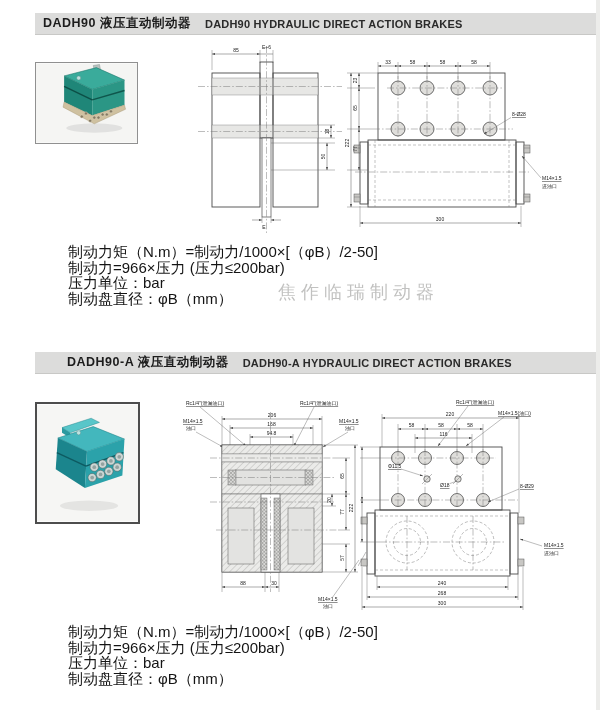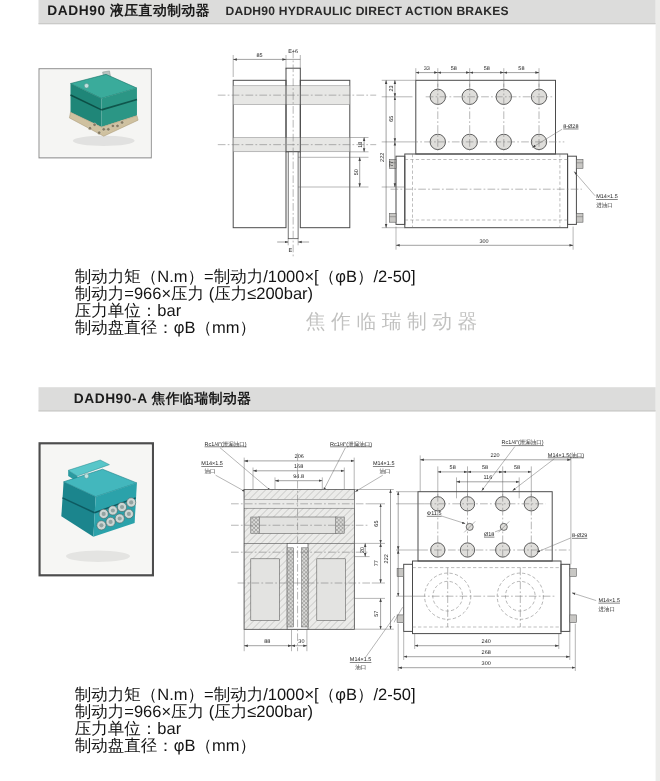--- a/index.html
+++ b/index.html
@@ -44,21 +44,21 @@
       <path d="M0 0L3.5 3.5M3.5 0L0 3.5" stroke="#777775" stroke-width="0.45"></path>
     </pattern>
     <marker id="ar" viewBox="0 0 10 10" refX="9.5" refY="5" markerWidth="7" markerHeight="7" orient="auto-start-reverse">
       <path d="M0,1.8 L10,5 L0,8.2 Z" fill="#444"></path>
     </marker>
   </defs>
 </svg>
 
 <div class="edge"></div>
 
-<div class="hbar" style="top:0">
+<div class="hbar" style="top:13px">
   <span class="zh" style="margin-left:8px">DADH90 液压直动制动器</span>
   <span class="en">DADH90  HYDRAULIC DIRECT ACTION BRAKES</span>
 </div>
 
 <div class="photo photo1">
   <svg viewBox="0 0 97 76">
     <rect width="97" height="76" fill="#f5f5f3"></rect>
     <ellipse cx="56" cy="62" rx="27" ry="4.5" fill="rgba(0,0,0,0.08)"></ellipse>
     <polygon points="55,2 61,1 62,6 56,7" fill="#b9c2bf" stroke="#7c8a87" stroke-width=".4"></polygon>
     <polygon points="27,12 58,4 85,16 54,25" fill="#3aab9b" stroke="#157065" stroke-width=".5"></polygon>
@@ -209,21 +209,22 @@
 <div class="specs specs1">
   <div>制动力矩（N.m）=制动力/1000×[（φB）/2-50]</div>
   <div>制动力=966×压力 (压力≤200bar)</div>
   <div>压力单位：bar</div>
   <div>制动盘直径：φB（mm）</div>
 </div>
 
 <div class="wm">焦作临瑞制动器</div>
 
 <div class="hbar" style="top:352px">
-  <span class="zh" style="margin-left:32px">DADH90-A 焦作临瑞制动器</span>
+  <span class="zh" style="margin-left:32px">DADH90-A 液压直动制动器</span>
+  <span class="en">DADH90-A  HYDRAULIC DIRECT ACTION BRAKES</span>
 </div>
 
 <div class="photo photo2">
   <svg viewBox="0 0 97 112">
     <rect width="97" height="112" fill="#f6f6f4"></rect>
     <ellipse cx="50" cy="97" rx="28" ry="5" fill="rgba(0,0,0,0.07)"></ellipse>
     <polygon points="24,22 52,13 60,17 32,27" fill="#58c6c9" stroke="#1d7f86" stroke-width=".4"></polygon>
     <polygon points="24,22 32,27 32,32 24,27" fill="#2b9aa0"></polygon>
     <polygon points="20,32 54,21 84,33 48,45" fill="#43b7bd" stroke="#157d84" stroke-width=".5"></polygon>
     <polygon points="20,32 48,45 46,80 18,62" fill="#1b858d"></polygon>

